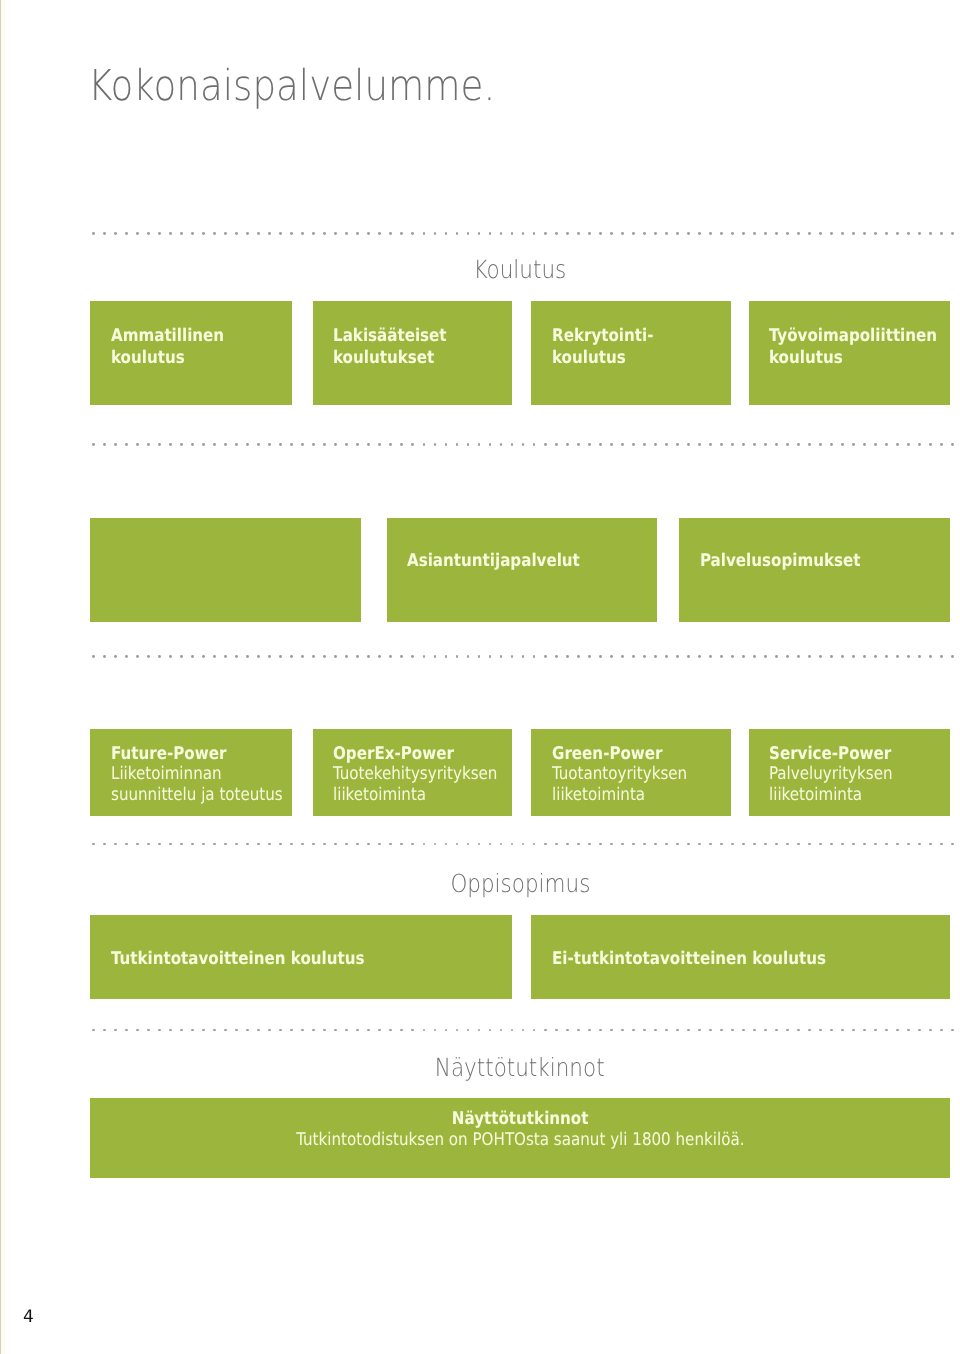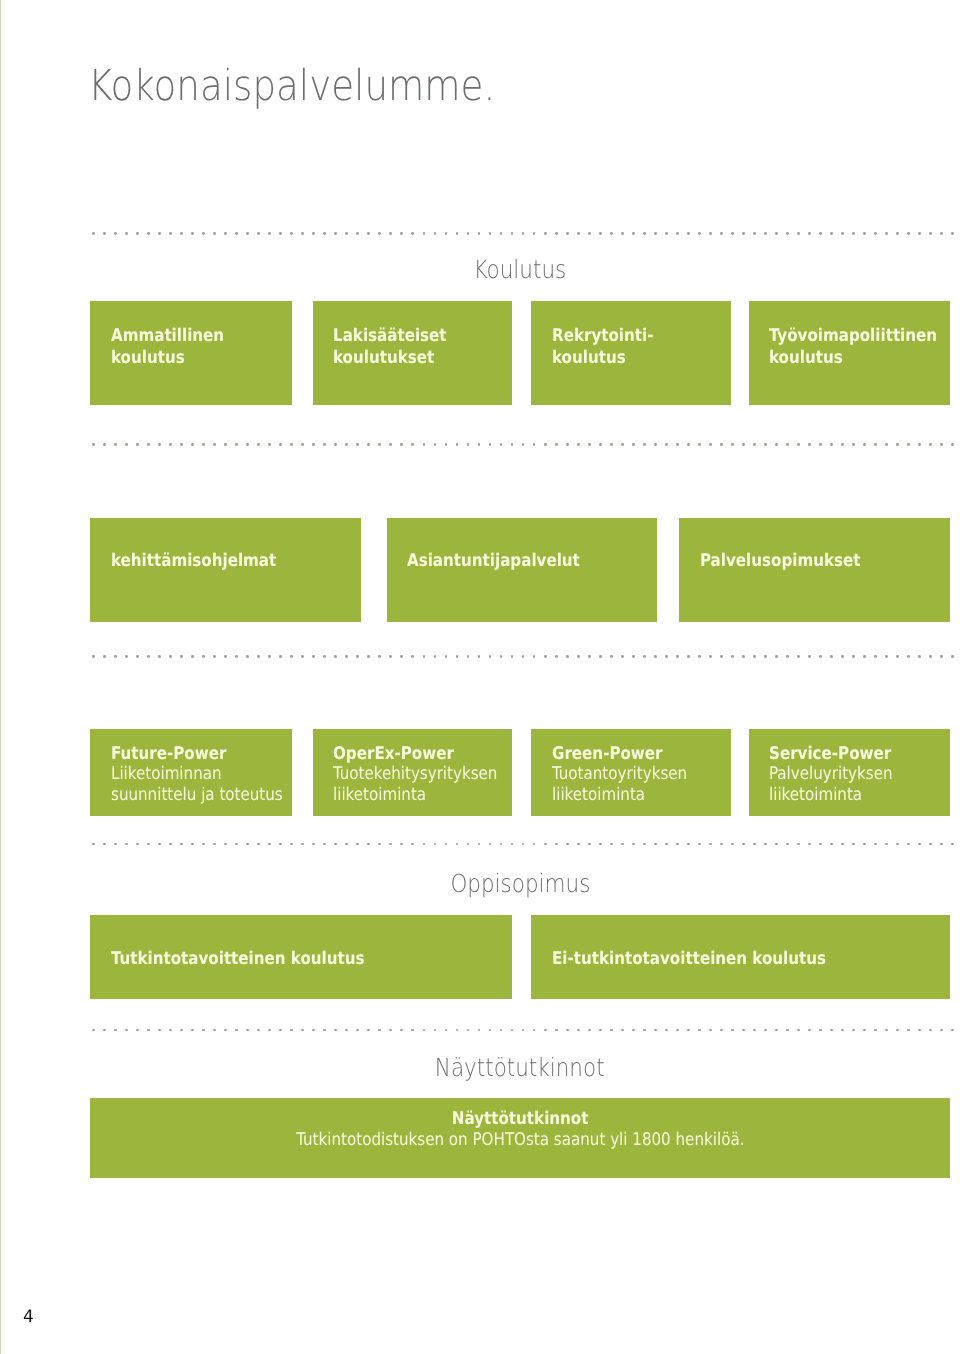--- a/index.html
+++ b/index.html
@@ -268,21 +268,20 @@
       <i style="left:817.38px"></i>
       <i style="left:828.40px"></i>
       <i style="left:839.42px"></i>
       <i style="left:850.44px"></i>
       <i style="left:861.46px"></i>
   </div>
   <div class="sechead h2"><span>Kehittäminen</span></div>
   <div class="row r2">
     <div class="box c3a">
       <div class="tx t2 ">
-        <div class="ln"><b>kehittämisohjelmat</b></div>
       </div>
     </div>
     <div class="box c3b">
       <div class="tx t2 ">
         <div class="ln"><b>Asiantuntijapalvelut</b></div>
       </div>
     </div>
     <div class="box c3c">
       <div class="tx t2 ">
         <div class="ln"><b>Palvelusopimukset</b></div>

